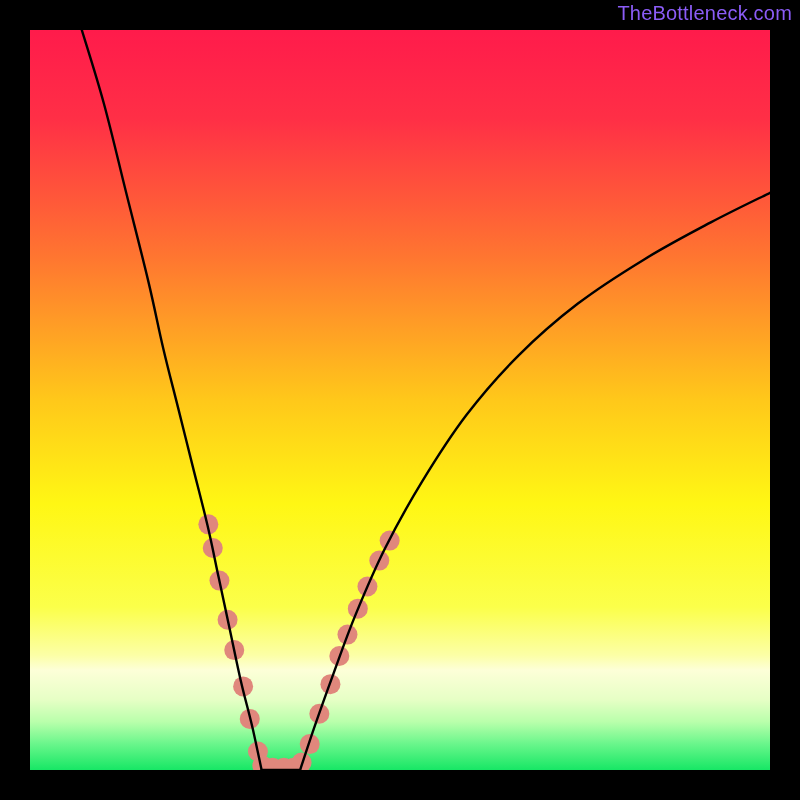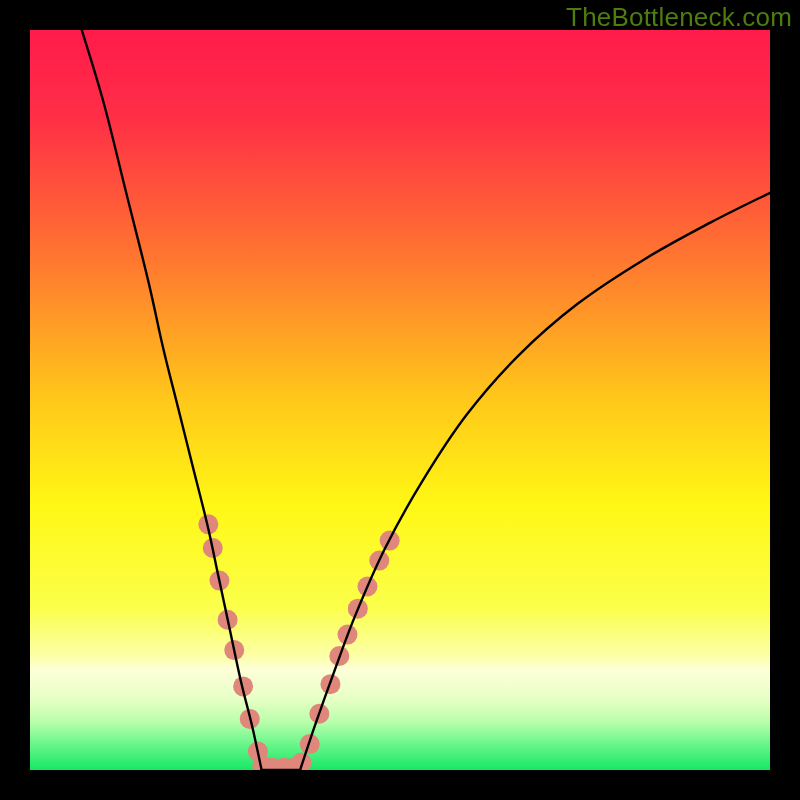--- a/index.html
+++ b/index.html
@@ -29,22 +29,22 @@
     inset: 0;
   }
   .curve-svg {
     position: absolute;
     inset: 0;
   }
   .watermark {
     position: absolute;
     top: 2px;
     right: 8px;
-    color: #4d7c0f;
-    font-size: 26px;
+    color: #8b5cf6;
+    font-size: 20px;
     font-weight: 400;
     letter-spacing: 0.2px;
   }
 </style>
 </head>
 <body>
 
 <div class="frame">
 
   <div class="plot-area">

